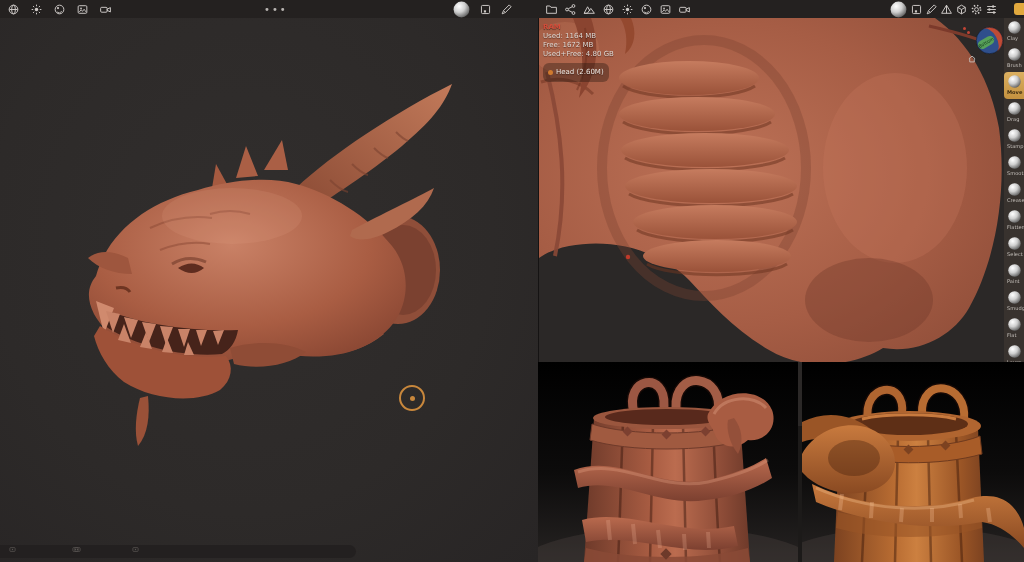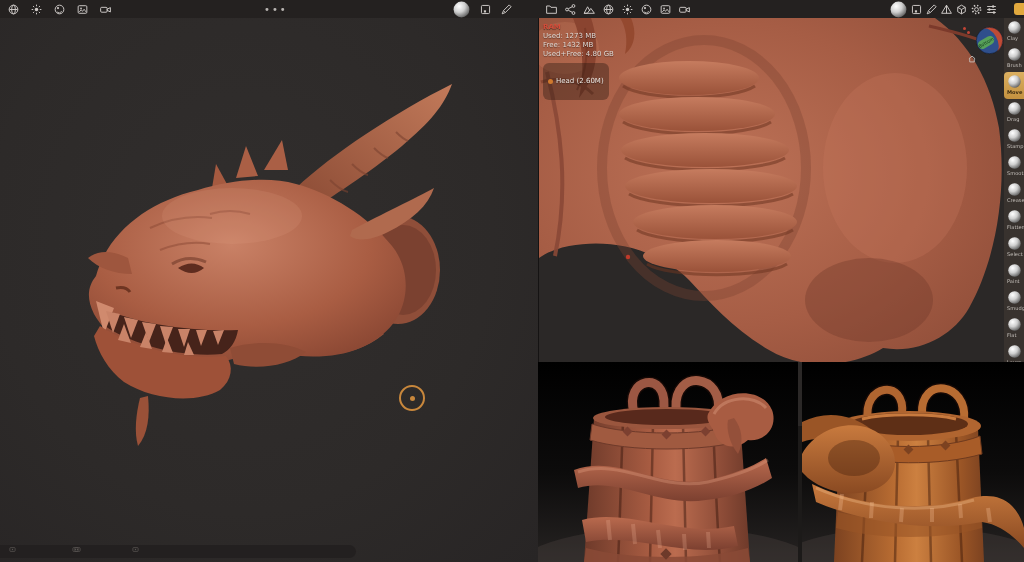--- a/index.html
+++ b/index.html
@@ -30,21 +30,21 @@
   .dock .icon:nth-of-type(3){margin-left:71px;}
   .dock .icon:nth-of-type(4){margin-left:73px;}
   
   .vp-right{position:absolute;left:538px;top:18px;width:486px;height:408px;background:#2b2827;
             border-left:1px solid #151313;box-sizing:border-box;}
   .vp-right > svg.scene{position:absolute;left:0;top:0;}
   .stats{position:absolute;left:4px;top:5px;font-size:7px;line-height:9px;color:#ded9d5;
          text-shadow:0 1px 1px rgba(0,0,0,.45);}
   .stat-title{color:#d44c3a;font-weight:bold;}
   .stat-obj{margin-top:4px;display:flex;align-items:center;gap:3px;width:max-content;
-            background:rgba(25,16,12,.35);border-radius:6px;padding:14px 5px;color:#efe9e4;}
+            background:rgba(25,16,12,.35);border-radius:6px;padding:5px 5px;color:#efe9e4;}
   .obj-dot{width:5px;height:5px;border-radius:50%;background:#d07a2e;}
   .gizmo{position:absolute;left:436px;top:8px;width:29px;height:29px;}
   .home-ic{position:absolute;left:428px;top:36px;width:10px;height:10px;color:#c9c5c2;}
   .gdot{position:absolute;width:3px;height:3px;border-radius:50%;background:#c24435;}
   .gdot.d1{left:424px;top:9px;} .gdot.d2{left:428px;top:13px;}
   
   .palette{position:absolute;left:1004px;top:18px;width:20px;height:344px;background:#38322e;
            z-index:8;overflow:hidden;}
   .tool{height:27px;box-sizing:border-box;padding:2px 0 0 3px;}
   .tool-ball{width:15px;height:15px;display:block;}
@@ -402,22 +402,22 @@
       </g>
 
       <ellipse cx="356" cy="150" rx="72" ry="95" fill="rgba(200,120,92,.30)"></ellipse>
       <ellipse cx="330" cy="282" rx="64" ry="42" fill="rgba(110,55,40,.35)"></ellipse>
 
       <circle cx="89" cy="239" r="2.2" fill="#c03a2a"></circle>
     </svg>
 
     <div class="stats" data-name="stats-overlay">
       <div class="stat-title" data-name="stats-title">RAM</div>
-      <div class="stat-line" data-name="stats-used">Used: 1273 MB</div>
-      <div class="stat-line" data-name="stats-free">Free: 1432 MB</div>
+      <div class="stat-line" data-name="stats-used">Used: 1164 MB</div>
+      <div class="stat-line" data-name="stats-free">Free: 1672 MB</div>
       <div class="stat-line" data-name="stats-total">Used+Free: 4.80 GB</div>
       <div class="stat-obj" data-name="object-badge">
         <span class="obj-dot" data-name="object-dot-icon"></span>
         <span data-name="object-badge-label">Head (2.60M)</span>
       </div>
     </div>
 
     <div class="gizmo" data-name="orientation-gizmo">
       <svg width="29" height="29" viewBox="0 0 29 29">
         <circle cx="14.5" cy="14.5" r="13.2" fill="#2f4f8c"></circle>

